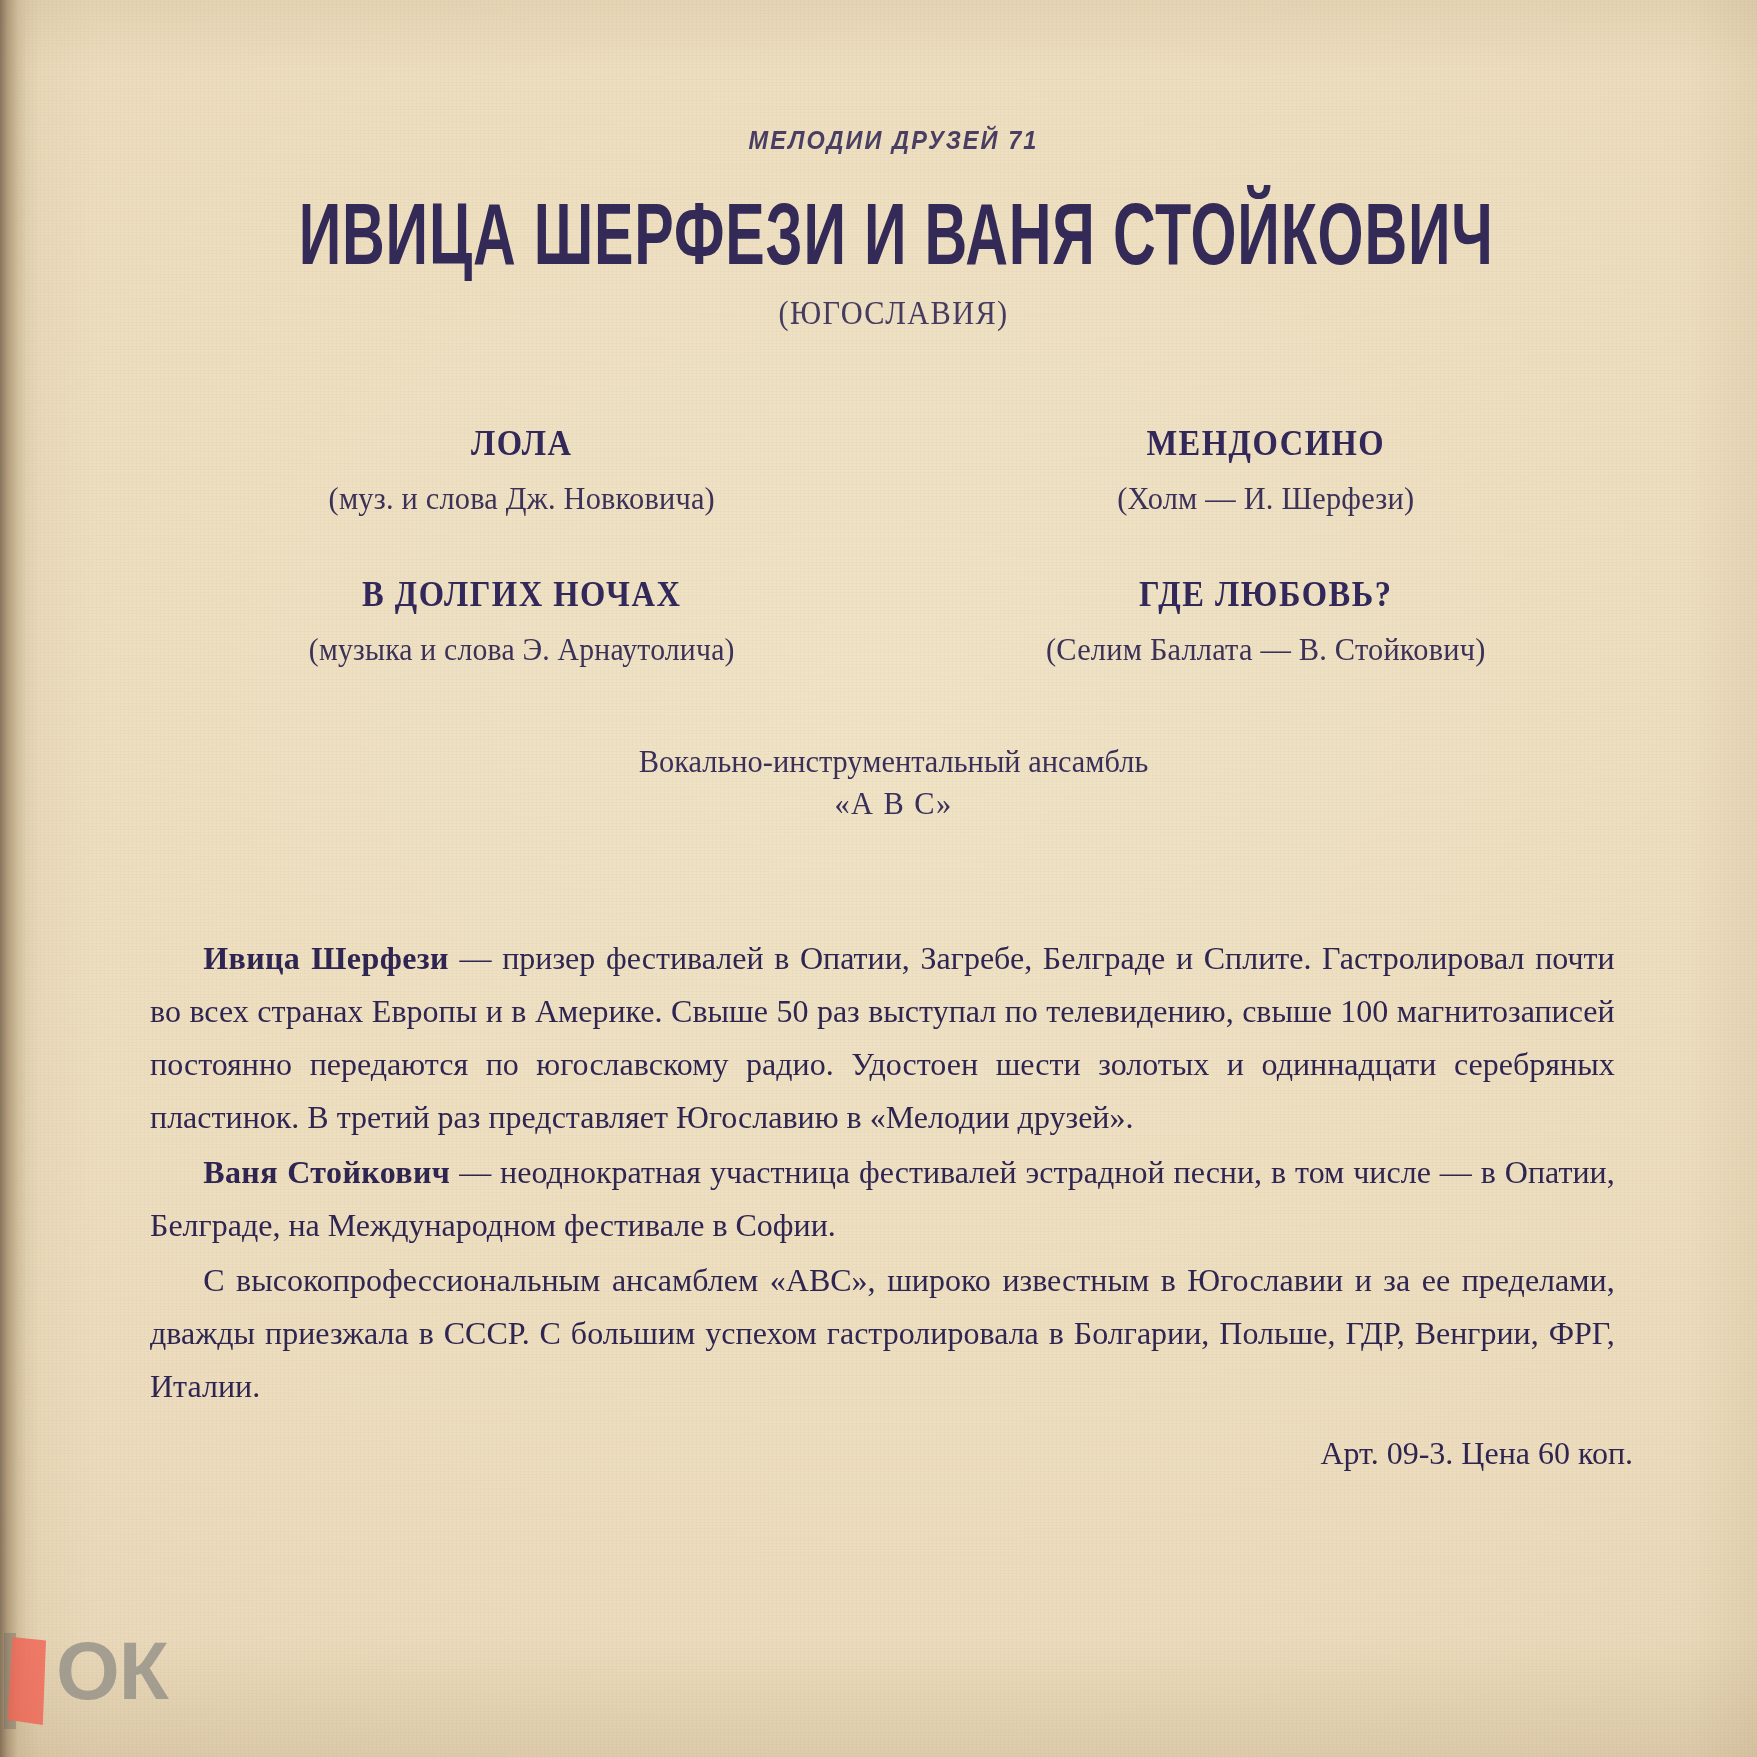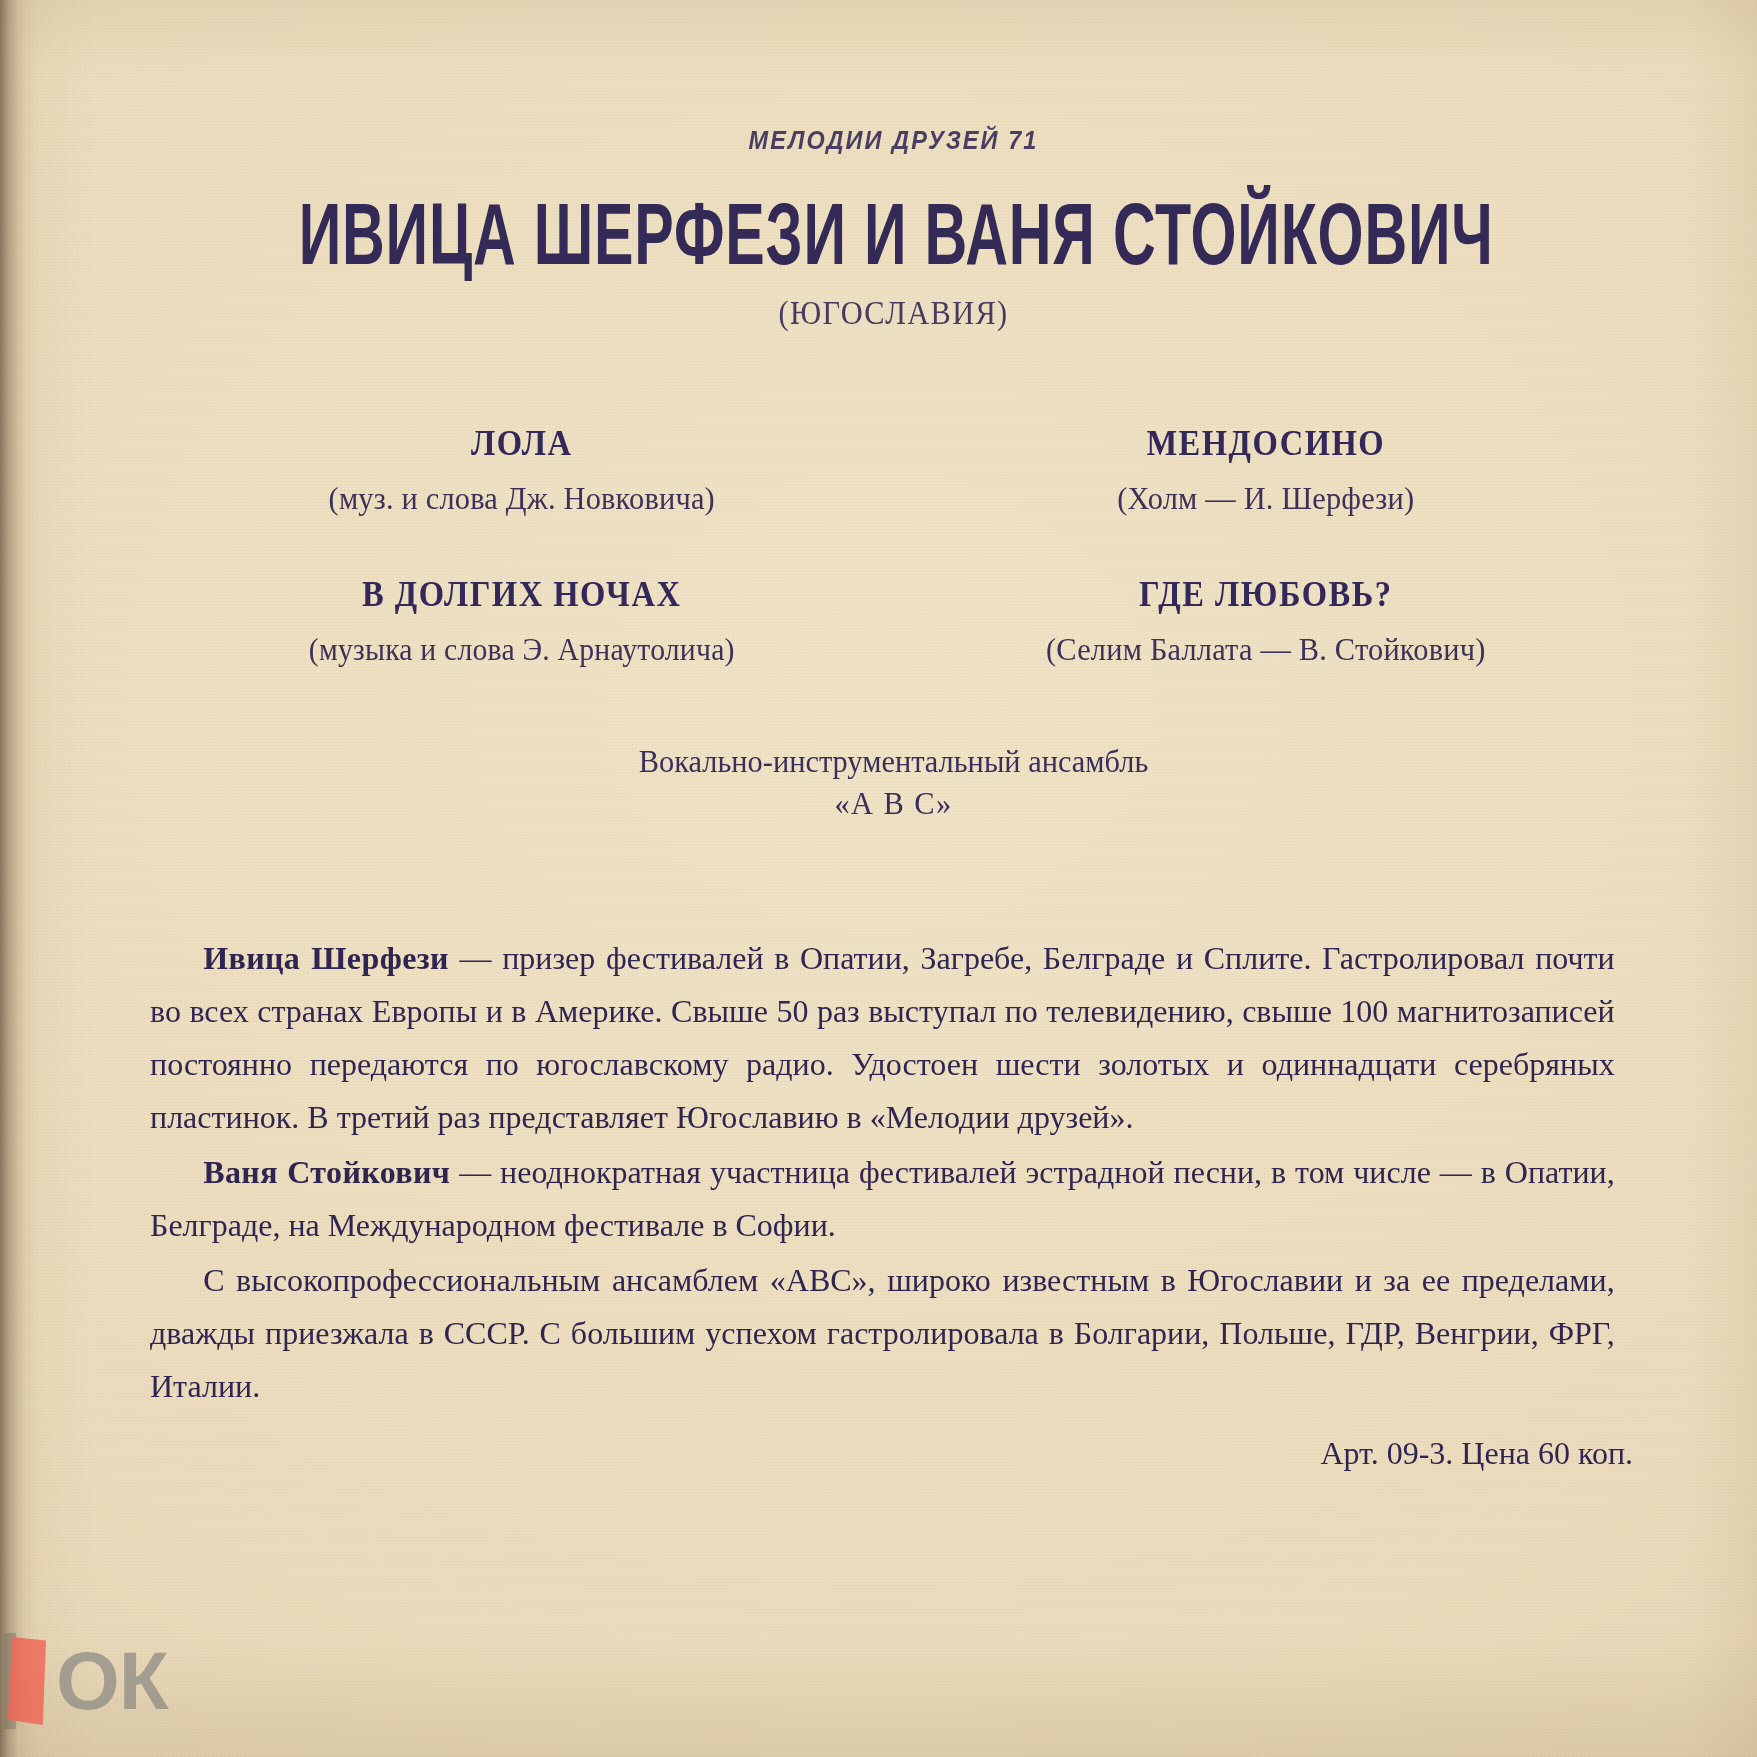--- a/index.html
+++ b/index.html
@@ -146,21 +146,20 @@
     color: #2f2552;
     padding-right: 4px;
   }
 
   
   #watermark {
     position: absolute;
     left: 4px;
     bottom: 28px;
     display: flex;
-    align-items: center;
     pointer-events: none;
     opacity: .72;
   }
   #watermark .wm-mark {
     position: relative;
     width: 46px;
     height: 96px;
     margin-right: 6px;
   }
   #watermark .wm-mark .bar {

